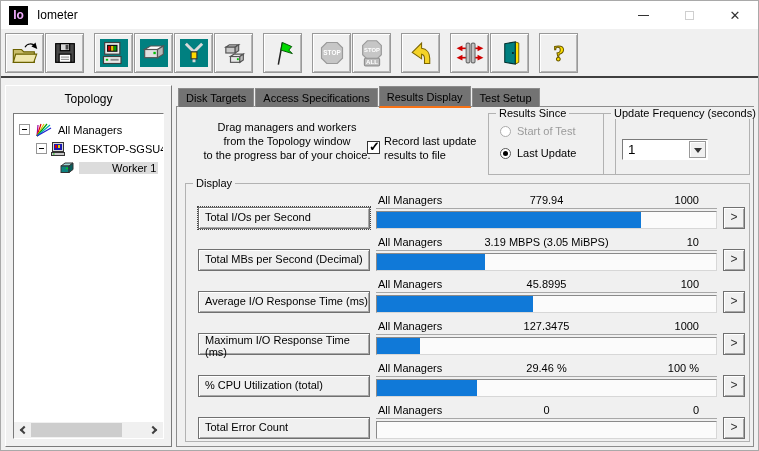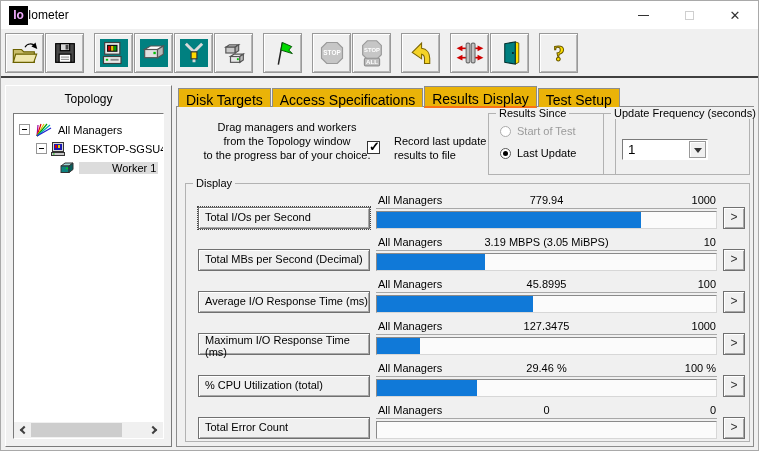--- a/index.html
+++ b/index.html
@@ -7,21 +7,21 @@
   .window {
     position:relative; width:759px; height:451px;
     border:1px solid #a9a9a9; background:#f0f0f0;
     font-family:"Liberation Sans", sans-serif; font-size:11px; color:#000;
     overflow:hidden;
   }
   
   .titlebar { height:28px; background:#fff; display:flex; align-items:center; }
   .app-logo { width:19px; height:19px; margin-left:8px; background:#000; color:#f0abfc;
     font-weight:bold; font-size:12px; display:flex; align-items:center; justify-content:center; }
-  .win-title { font-size:12px; }
+  .win-title { margin-left:9px; font-size:12px; }
   .win-controls { margin-left:auto; display:flex; height:100%; }
   .win-ctrl { width:46px; height:100%; display:flex; align-items:center; justify-content:center;
     background:transparent; border:none; padding:0; }
   .glyph-min { width:11px; height:0; border-top:1px solid #333; display:block; }
   .glyph-max { width:9px; height:9px; border:1px solid #cfcfcf; display:block; }
   .glyph-close { font-size:13px; color:#333; line-height:1; }
   
   .toolbar { height:49px; display:flex; align-items:center; padding:0 4px;
     border-bottom:2px solid #404040; background:#f0f0f0; }
   .tbtn { width:39px; height:40px; margin-right:1px; background:#f0f0f0;
@@ -52,32 +52,32 @@
   .hsb-btn { width:17px; height:16px; background:#f0f0f0; border:none; display:flex;
     align-items:center; justify-content:center; padding:0; }
   .chev { width:6px; height:6px; border-left:2px solid #404040; border-bottom:2px solid #404040; display:block; }
   .chev.left  { transform:rotate(45deg); margin-left:3px; }
   .chev.right { transform:rotate(225deg); margin-right:3px; }
   .hsb-track { flex:1; height:16px; position:relative; }
   .hsb-thumb { position:absolute; left:0; top:1px; height:14px; width:79%; background:#cdcdcd; }
   
   .content { position:absolute; left:175px; top:5px; right:4px; bottom:3px; }
   .tabs { display:flex; align-items:flex-end; height:22px; padding-left:2px; position:relative; z-index:2; }
-  .tab { height:19px; padding:3px 7px 0 7px; margin-right:1px; background:#eab308;
-    border:1px solid #8c8c8c; border-bottom:none; font-size:14px; white-space:nowrap; }
+  .tab { height:19px; padding:3px 7px 0 7px; margin-right:1px; background:#737373;
+    border:1px solid #8c8c8c; border-bottom:none; font-size:11px; white-space:nowrap; }
   .tab.active { height:22px; padding-top:4px; margin-bottom:-1px; border-bottom:2px solid #f97316; }
   .tab-panel { position:absolute; top:21px; left:0; right:0; bottom:0;
     border:1px solid #8c8c8c; background:#f0f0f0; }
   
   .drag-hint { position:absolute; left:12px; top:13px; width:196px; text-align:center; line-height:14px; }
   .record-wrap { position:absolute; left:190px; top:27px; display:flex; }
   .checkbox { width:13px; height:13px; background:#fff; border:1px solid #333; margin-top:7px;
     position:relative; flex:none; padding:0; }
   .checkbox .check { position:absolute; left:1px; top:-3px; font-size:13px; font-weight:bold; color:#000; }
-  .record-label { margin-left:14px; line-height:14px; }
+  .record-label { margin-left:4px; line-height:14px; }
   .groupbox { position:absolute; border:1px solid #b2b2b2; }
   .gtitle { position:absolute; top:-7px; left:7px; background:#f0f0f0; padding:0 3px; white-space:nowrap; }
   .group-since { left:311px; top:6px; width:128px; height:62px; }
   .group-freq  { left:426px; top:6px; width:147px; height:62px; }
   .radio-row { position:absolute; left:11px; display:flex; align-items:center; }
   .radio-row.r0 { top:11px; color:#9b9b9b; }
   .radio-row.r1 { top:33px; }
   .radio { width:11px; height:11px; border-radius:50%; background:#fff; border:1px solid #595959;
     margin-right:6px; position:relative; flex:none; }
   .radio.disabled { border-color:#ababab; }
@@ -93,21 +93,21 @@
   .group-display { left:8px; top:76px; right:3px; bottom:4px; padding:10px 4px 0 12px; }
   .metric-row { display:flex; align-items:flex-end; margin-bottom:7px; }
   .metric-btn { width:172px; height:22px; margin-right:6px; background:#f0f0f0; font-size:11px;
     font-family:"Liberation Sans", sans-serif; text-align:left; padding:0 0 2px 6px;
     border:1px solid #707070; box-shadow:inset 1px 1px 0 #fff, inset -1px -1px 0 #a8a8a8; }
   .metric-btn.focused { outline:1px dotted #444; }
   .bar-area { flex:1; }
   .bar-labels { position:relative; height:15px; border-bottom:1px solid #a8a8a8; margin-bottom:2px; }
   .bl-manager { position:absolute; left:2px; }
   .bl-value { position:absolute; left:50%; transform:translateX(-50%); white-space:nowrap; }
-  .bl-max { position:absolute; right:1px; }
+  .bl-max { position:absolute; right:18px; }
   .bar-track { height:18px; background:#fbfbfb; border:1px solid; border-color:#8a8a8a #d7d7d7 #d7d7d7 #8a8a8a; }
   .bar-fill { height:100%; background:#1079d8; width:0; }
   .expand-btn { width:22px; height:22px; margin-left:6px; background:#f0f0f0; color:#333;
     border:1px solid #707070; box-shadow:inset 1px 1px 0 #fff, inset -1px -1px 0 #a8a8a8;
     font-size:12px; line-height:1; padding:0 0 2px 0; font-family:"Liberation Sans", sans-serif; }
 </style>
 </head>
 <body>
 
 <div class="window">

